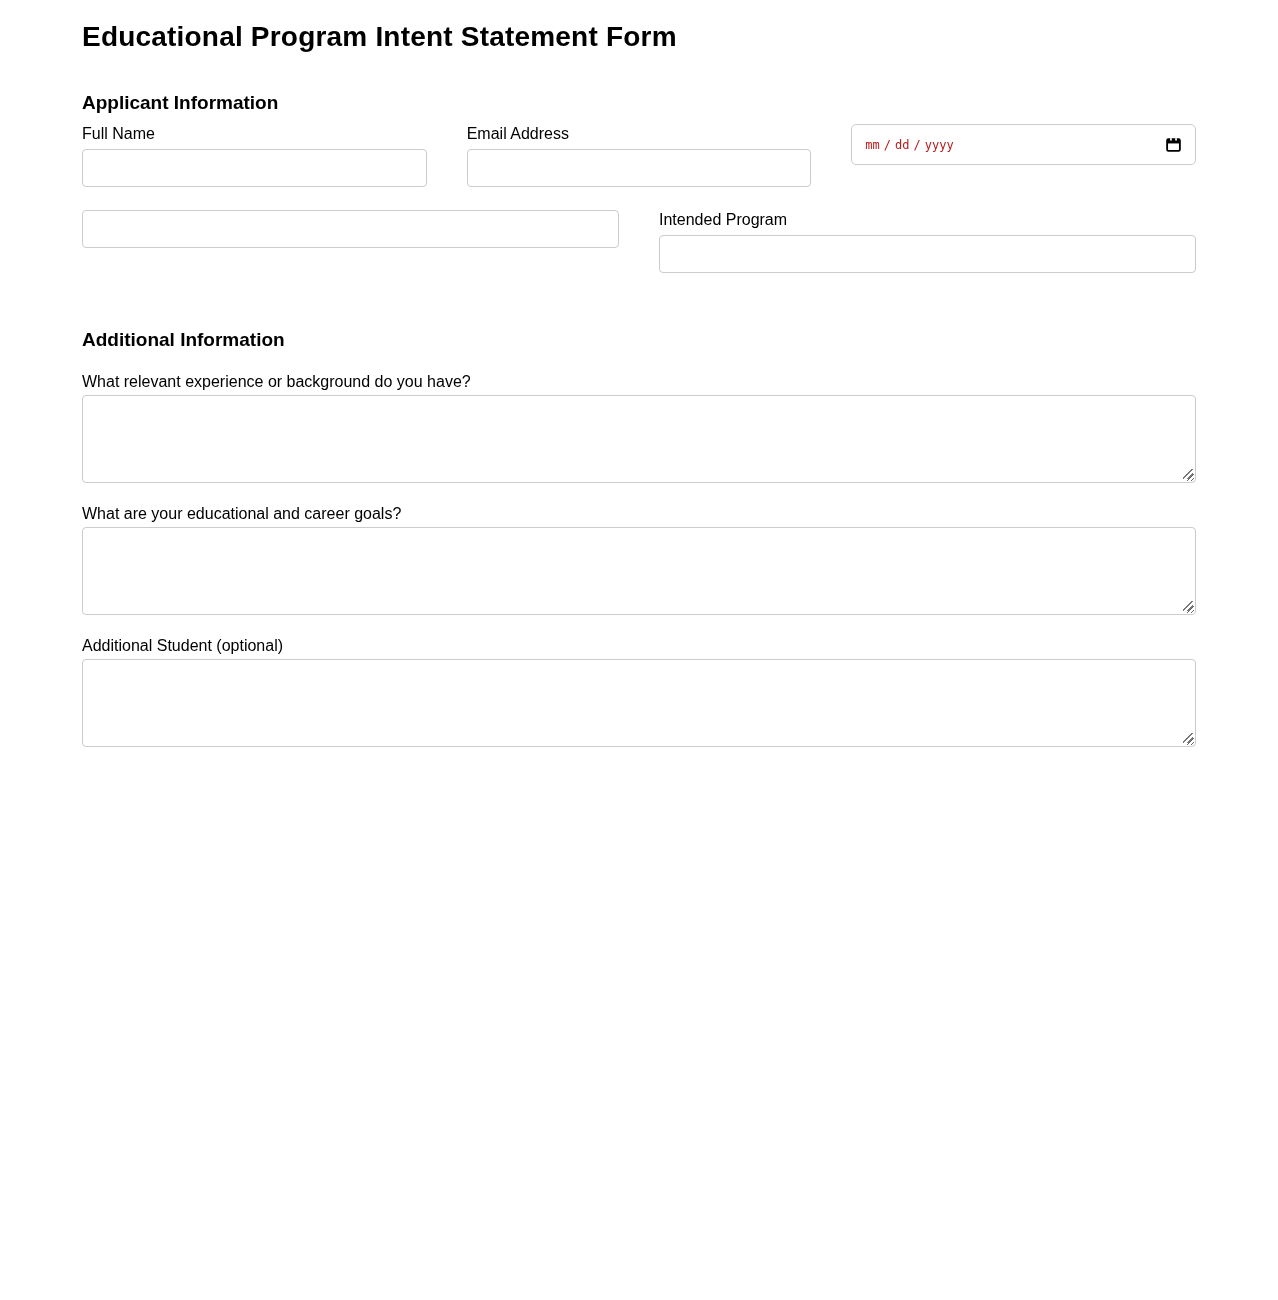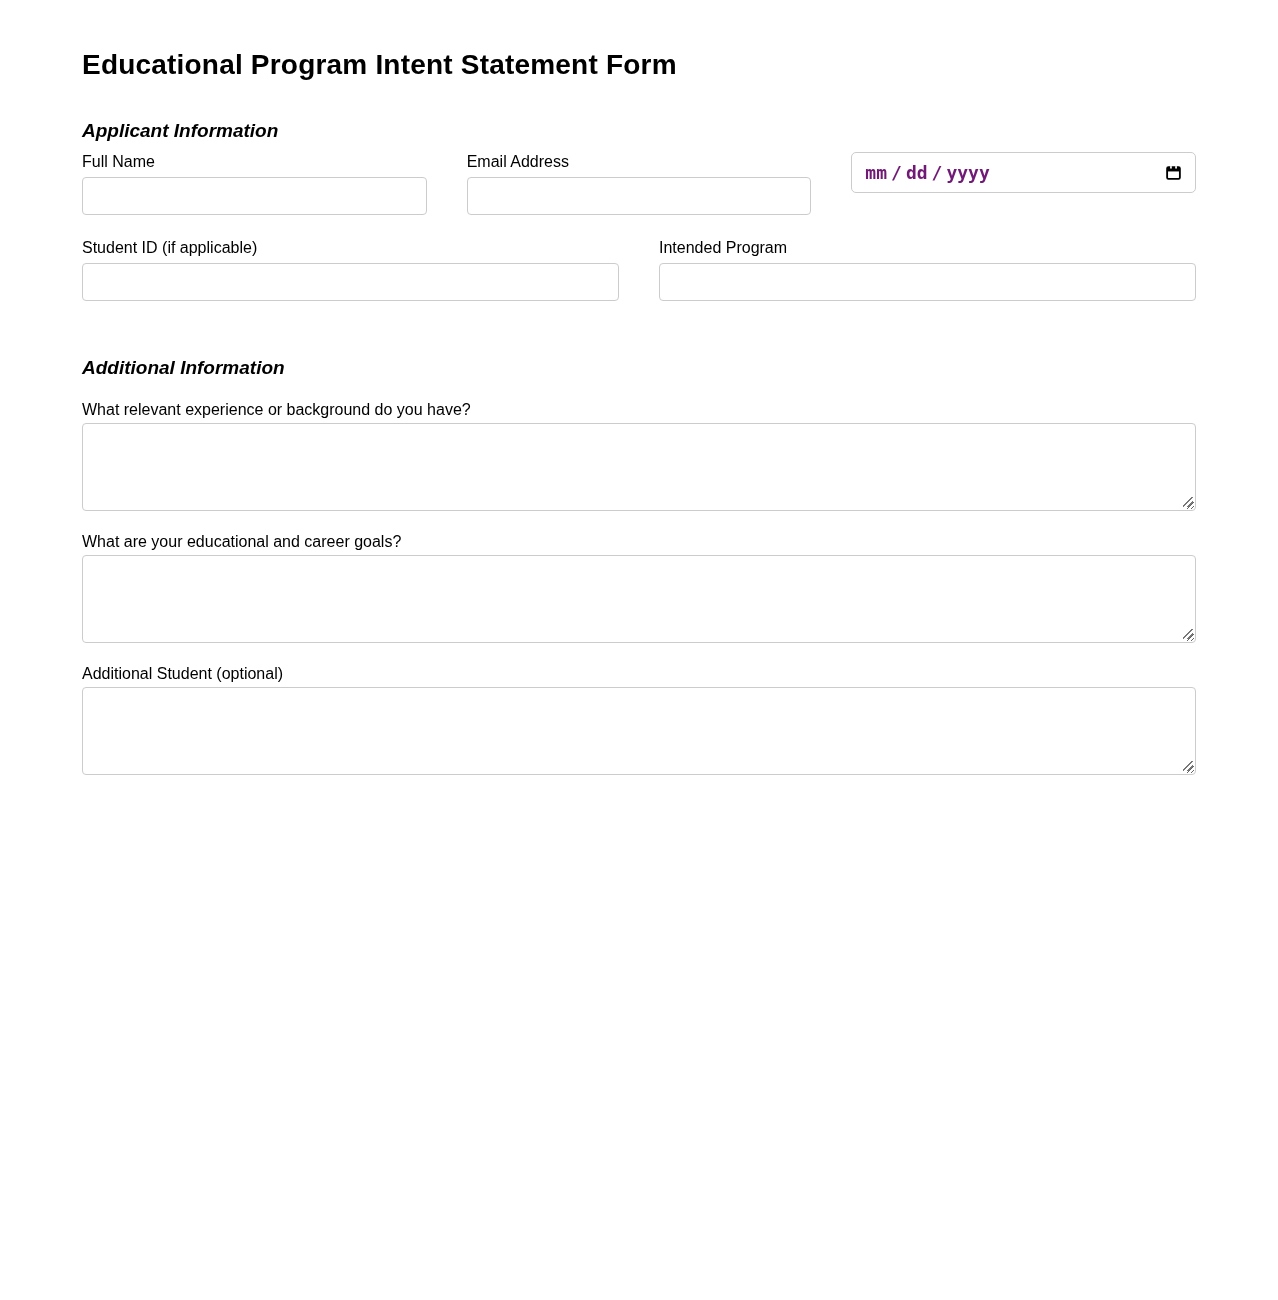--- a/index.html
+++ b/index.html
@@ -8,37 +8,36 @@
     padding: 0;
     background: #ffffff;
     color: #000000;
     font-family: "Liberation Sans", "DejaVu Sans", sans-serif;
   }
   body { width: 1278px; min-height: 1300px; }
 
   .container {
     width: 1114px;
     margin: 0 auto;
-    padding-top: 49px;
+    padding-top: 21px;
   }
 
   h1.page-title {
     font-size: 28px;
     font-weight: 700;
     margin: 0;
     line-height: 1.15;
     letter-spacing: 0.2px;
   }
 
   h2.section-heading {
     font-size: 19px;
     font-weight: 700;
     margin: 0;
     line-height: 1.15;
-    font-style: italic;
   }
   .section-applicant h2.section-heading { margin-top: 39px; }
   .section-intent h2.section-heading { margin-top: 57px; }
   .section-additional h2.section-heading { margin-top: 56px; }
 
   .form-row {
     display: flex;
     gap: 40px;
     margin-top: 10px;
   }
@@ -74,24 +73,23 @@
     width: 100%;
     height: 41px;
     padding: 8px 13px;
     border: 1px solid #cccccc;
     border-radius: 5px;
     background: #ffffff;
     cursor: text;
   }
   .date-text {
     font-family: "DejaVu Sans Mono", "Liberation Mono", monospace;
-    font-size: 18px;
-    color: #701a75;
+    font-size: 12px;
+    color: #b91c1c;
     white-space: nowrap;
-    font-weight: bold;
   }
   .date-text .sep { margin: 0 4px; }
   .cal-icon {
     display: inline-flex;
     align-items: center;
     justify-content: center;
     width: 18px;
     height: 18px;
     cursor: pointer;
   }
@@ -157,21 +155,20 @@
               <rect x="7.2" y="3" width="2.4" height="3.4" fill="#fff"></rect>
               <rect x="14.4" y="3" width="2.4" height="3.4" fill="#fff"></rect>
             </svg>
           </span>
         </div>
       </div>
     </div>
 
     <div class="form-row second">
       <div class="field">
-        <label class="field-label">Student ID (if applicable)</label>
         <input type="text" class="text-input" placeholder="" style="">
       </div>
       <div class="field">
         <label class="field-label">Intended Program</label>
         <input type="text" class="text-input" placeholder="" style="">
       </div>
     </div>
   </div>
 
 

